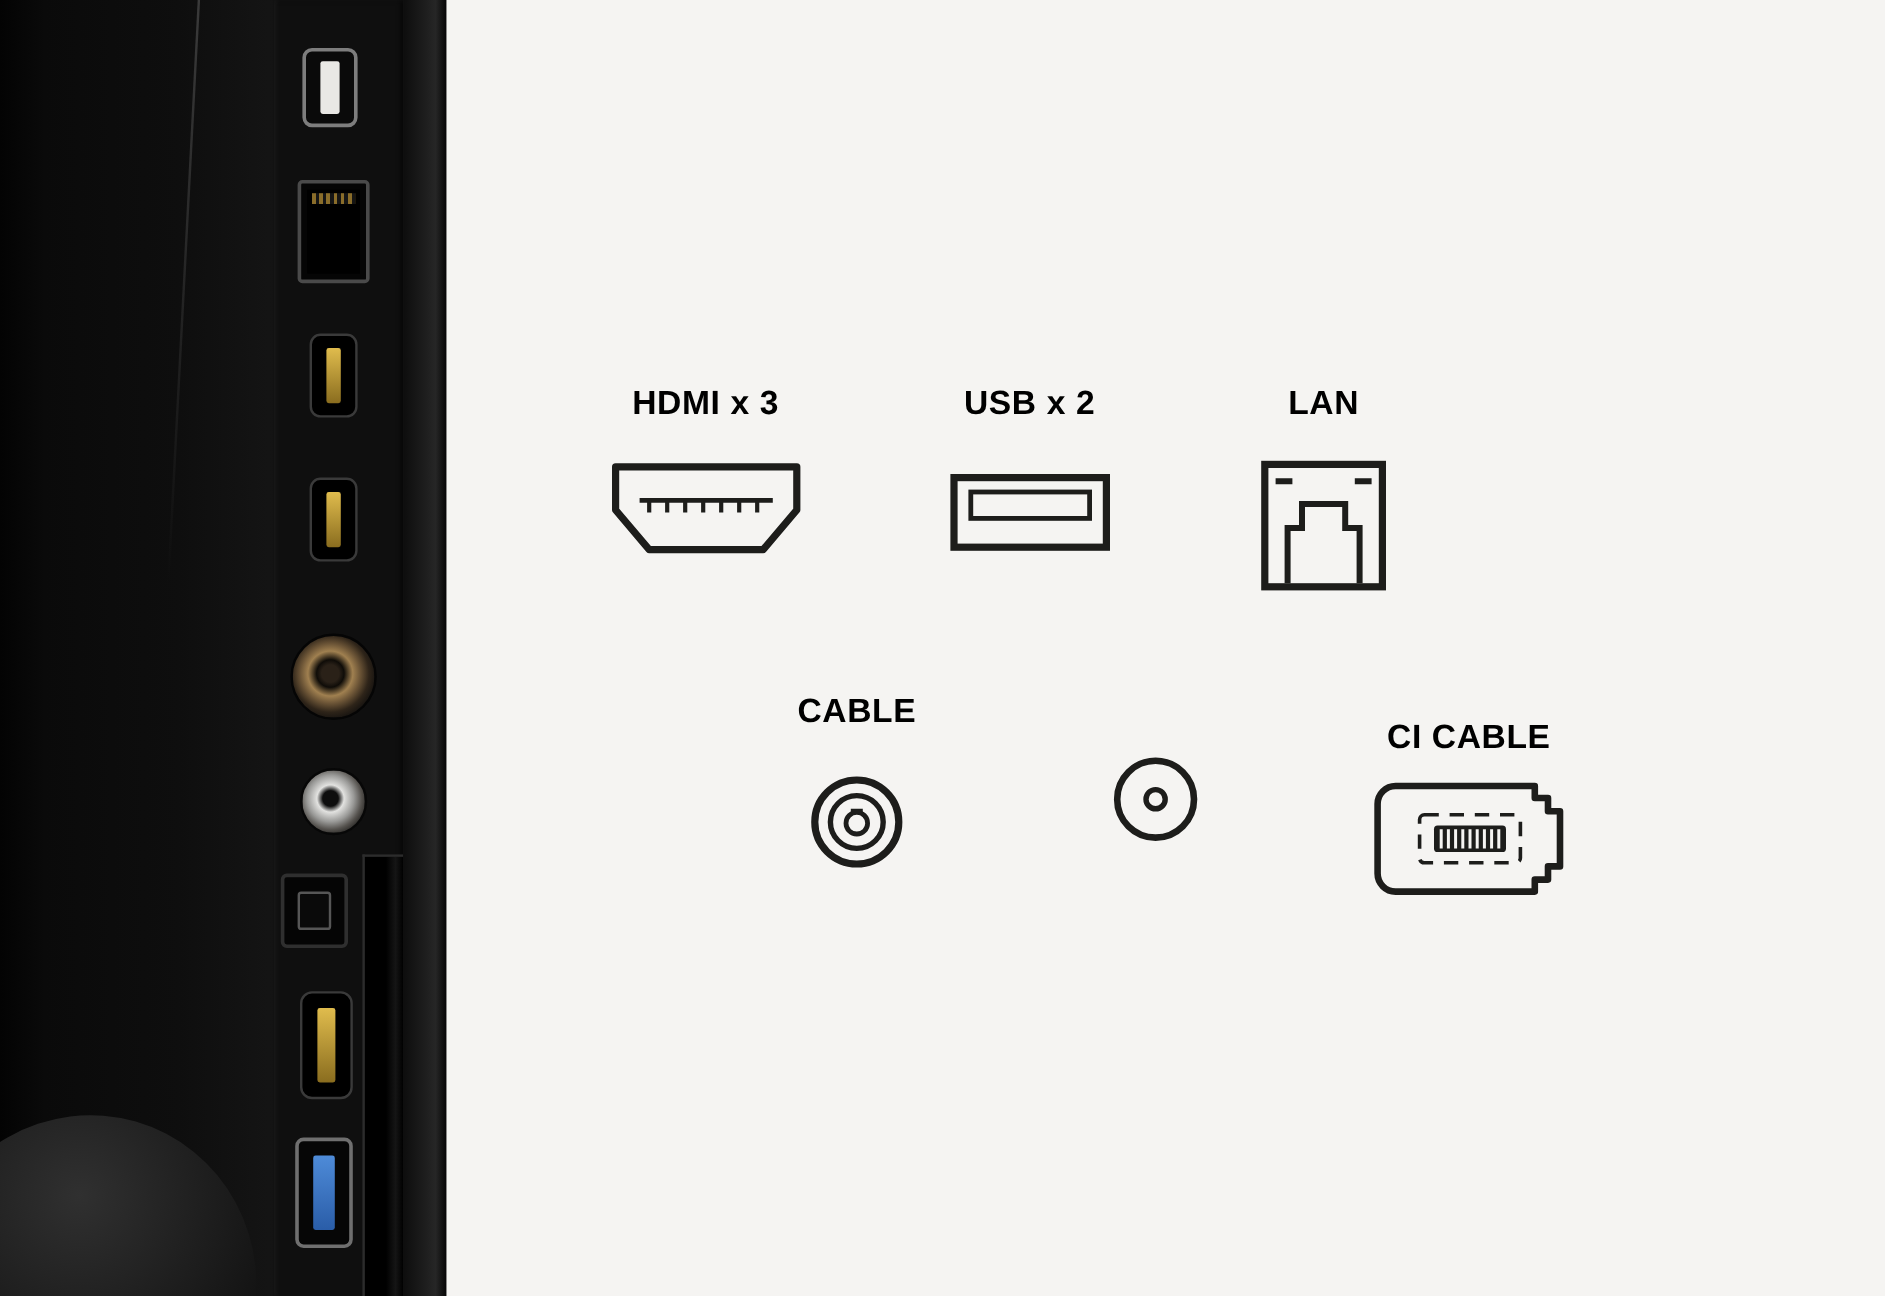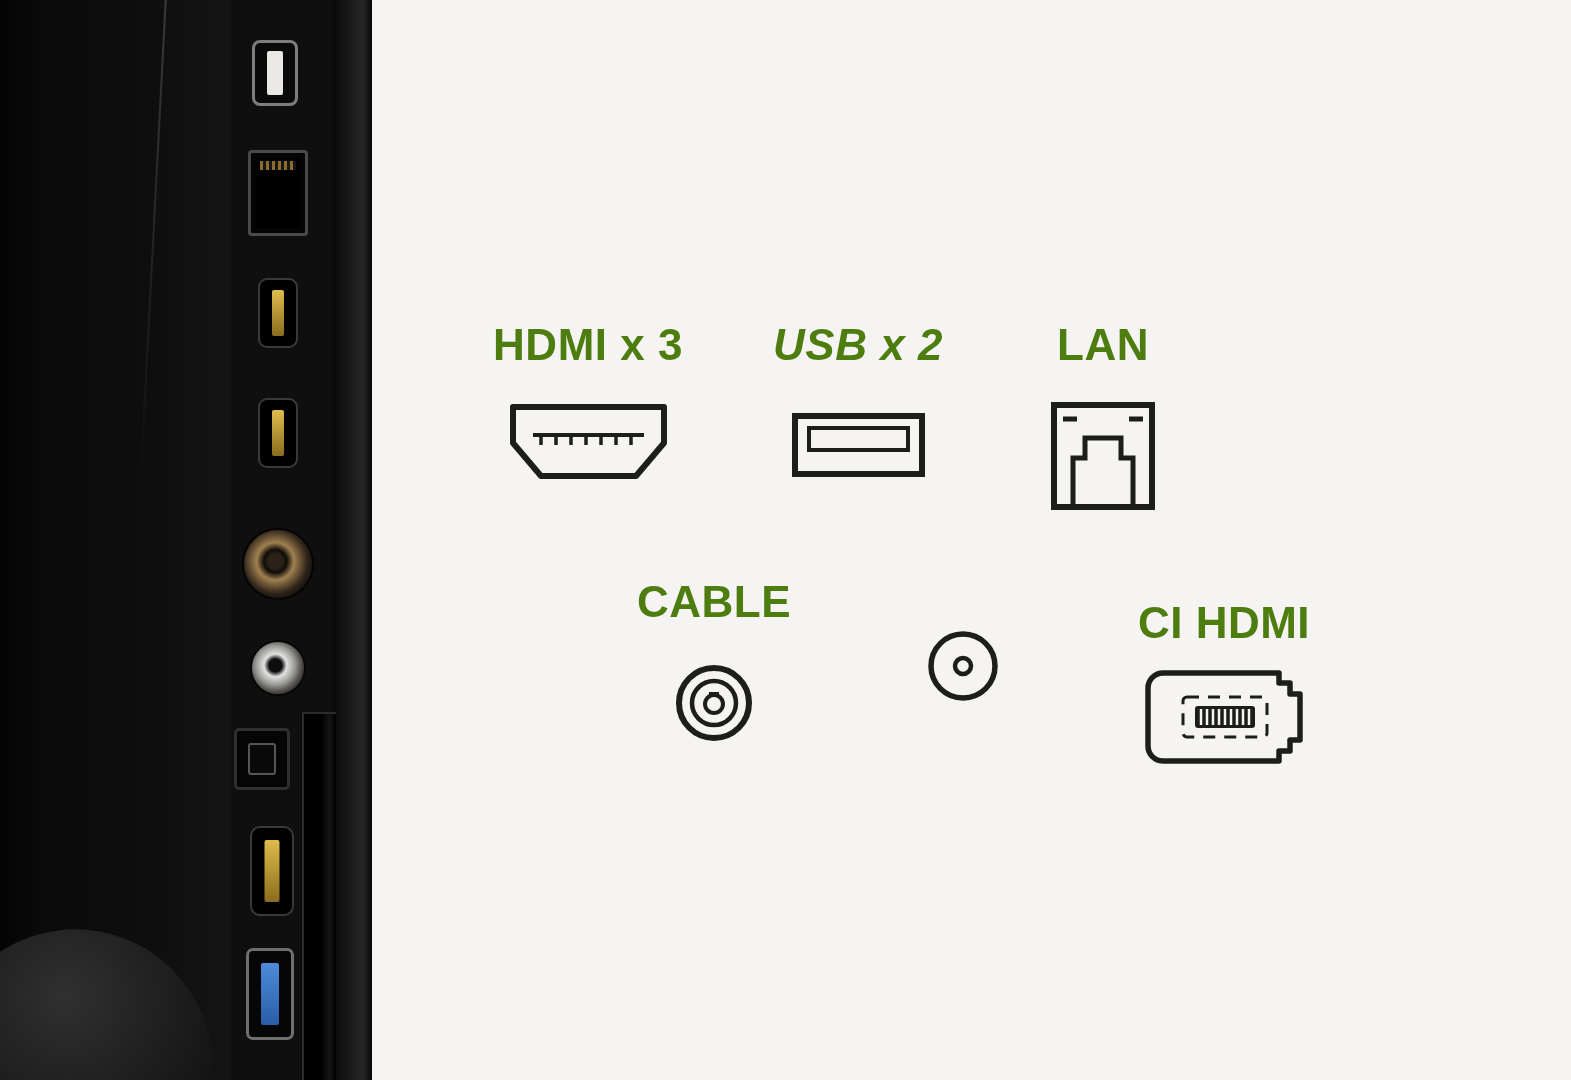--- a/index.html
+++ b/index.html
@@ -67,26 +67,26 @@
     border:3px solid #6f6f6f; border-radius:7px; }
   .usb3 .tongue { position:absolute; left:50%; top:50%; transform:translate(-50%,-50%);
     width:18px; height:62px; background:linear-gradient(#4e8bd8,#2a5da8); border-radius:2px; }
   
   .ci-groove { left:302px; top:712px; width:34px; height:368px;
     background:linear-gradient(90deg,#000 0 55%, #151515 80%, #000);
     border-left:2px solid #2c2c2c; border-top:2px solid #2c2c2c; }
 
   
   .port-item { position:absolute; display:flex; flex-direction:column; align-items:center; }
-  .port-label { font-size:44px; font-weight:700; color:#4d7c0f; letter-spacing:0.5px; white-space:nowrap; }
+  .port-label { font-size:28px; font-weight:700; color:#000000; letter-spacing:0.5px; white-space:nowrap; }
   .port-icon { display:block; line-height:0; }
   svg { display:block; }
 
   .i-hdmi    { left:480px;  top:320px; width:216px; }
-  .i-usb     { left:760px;  top:320px; width:196px;font-style:italic; }
+  .i-usb     { left:760px;  top:320px; width:196px; }
   .i-lan     { left:1008px; top:320px; width:190px; }
   .i-optical { left:1268px; top:320px; width:176px; }
   .i-cable   { left:628px;  top:577px; width:172px; }
   .i-sat     { left:868px;  top:598px; width:190px; }
   .i-ci      { left:1134px; top:598px; width:180px; }
 
   .i-hdmi .port-icon    { margin-top:32px; }
   .i-usb .port-icon     { margin-top:42px; }
   .i-lan .port-icon     { margin-top:30px; }
   .i-optical .port-icon { margin-top:36px; }
@@ -181,21 +181,21 @@
   <div class="port-item i-sat">
     <span class="port-icon">
       <svg width="72" height="72" viewBox="0 0 72 72">
         <circle cx="36" cy="36" r="32" fill="none" stroke="#1d1d1b" stroke-width="5.5"></circle>
         <circle cx="36" cy="36" r="8" fill="none" stroke="#1d1d1b" stroke-width="4.5"></circle>
       </svg>
     </span>
   </div>
 
   <div class="port-item i-ci">
-    <div class="port-label">CI HDMI</div>
+    <div class="port-label">CI CABLE</div>
     <span class="port-icon">
       <svg width="162" height="98" viewBox="0 0 162 98">
         <path d="M20 5 H136 V15 H147 V26 H157 V72 H147 V83 H136 V93 H20 A15 15 0 0 1 5 78 V20 A15 15 0 0 1 20 5 Z" fill="none" stroke="#1d1d1b" stroke-width="5.5" stroke-linejoin="round"></path>
         <rect x="40" y="29" width="84" height="40" rx="4" fill="none" stroke="#1d1d1b" stroke-width="3" stroke-dasharray="12 9"></rect>
         <rect x="52" y="38" width="60" height="22" rx="3" fill="#1d1d1b"></rect>
         <g stroke="#f5f4f2" stroke-width="2.5" fill="none">
           <path d="M58 41 v16 M64 41 v16 M70 41 v16 M76 41 v16 M82 41 v16 M88 41 v16 M94 41 v16 M100 41 v16 M106 41 v16"></path>
         </g>
       </svg>
     </span>

